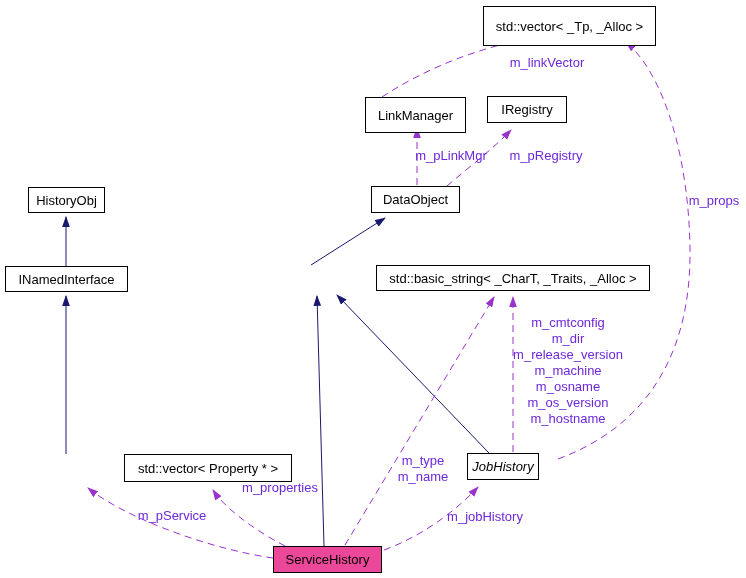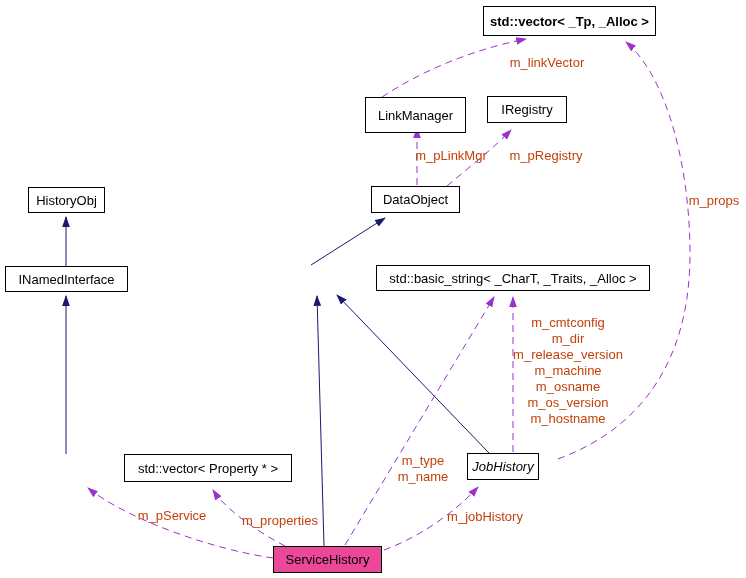--- a/index.html
+++ b/index.html
@@ -18,21 +18,21 @@
     background:#ffffff;
     color:#000000;
     font-size:13px;
     display:flex;align-items:center;justify-content:center;
     white-space:nowrap;
     cursor:pointer;
   }
   .node.focus{background:#ec4899;}
   .edge-label{
     position:absolute;
-    color:#c2410c;
+    color:#6d28d9;
     font-size:13px;
     white-space:nowrap;
     transform:translateX(-50%);
     text-align:center;
     line-height:16px;
   }
 </style>
 </head>
 <body>
 
@@ -58,21 +58,21 @@
     <path d="M417,185 L417,128" stroke="#9a32cd" fill="none" stroke-dasharray="7,5" marker-end="url(#arrow-purple)"></path>
     <path d="M447,186 C468,168 494,148 511,130" stroke="#9a32cd" fill="none" stroke-dasharray="7,5" marker-end="url(#arrow-purple)"></path>
     <path d="M558,459 C650,425 691,350 690,250 C689,160 665,75 626,42" stroke="#9a32cd" fill="none" stroke-dasharray="7,5" marker-end="url(#arrow-purple)"></path>
     <path d="M513,452 L513,297" stroke="#9a32cd" fill="none" stroke-dasharray="7,5" marker-end="url(#arrow-purple)"></path>
     <path d="M345,545 L494,297" stroke="#9a32cd" fill="none" stroke-dasharray="7,5" marker-end="url(#arrow-purple)"></path>
     <path d="M273,558 C215,550 128,520 88,488" stroke="#9a32cd" fill="none" stroke-dasharray="7,5" marker-end="url(#arrow-purple)"></path>
     <path d="M285,546 C258,532 226,510 213,490" stroke="#9a32cd" fill="none" stroke-dasharray="7,5" marker-end="url(#arrow-purple)"></path>
     <path d="M384,550 C420,537 455,512 478,487" stroke="#9a32cd" fill="none" stroke-dasharray="7,5" marker-end="url(#arrow-purple)"></path>
   </svg>
 
-  <div class="node" style="left:483px;top:6px;width:173px;height:30px;font-weight:bold;">std::vector&lt; _Tp, _Alloc &gt;</div>
+  <div class="node" style="left:483px;top:6px;width:173px;height:40px;">std::vector&lt; _Tp, _Alloc &gt;</div>
 
   <div class="node" style="left:365px;top:97px;width:101px;height:36px;">LinkManager</div>
 
   <div class="node" style="left:487px;top:96px;width:80px;height:27px;text-align:center;">IRegistry</div>
 
   <div class="node" style="left:28px;top:187px;width:77px;height:26px;">HistoryObj</div>
 
   <div class="node" style="left:371px;top:186px;width:89px;height:27px;">DataObject</div>
 
   <div class="node" style="left:5px;top:266px;width:123px;height:26px;">INamedInterface</div>
@@ -105,17 +105,17 @@
     <div>m_hostname</div>
   </div>
 
   <div class="edge-label" style="left:423px;top:453px;">
     <div>m_type</div>
     <div>m_name</div>
   </div>
 
   <div class="edge-label" style="left:172px;top:508px;">m_pService</div>
 
-  <div class="edge-label" style="left:267px;top:513px;padding-left:26px;">m_properties</div>
+  <div class="edge-label" style="left:267px;top:480px;padding-left:26px;">m_properties</div>
 
   <div class="edge-label" style="left:485px;top:509px;">m_jobHistory</div>
 
 </div>
 
 </body></html>

